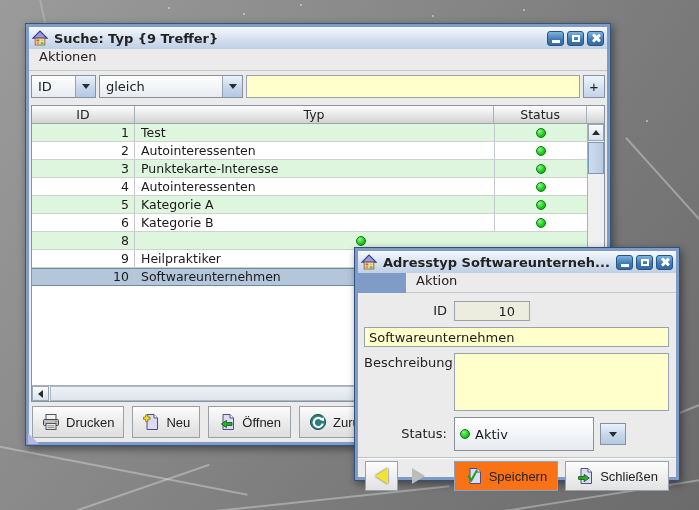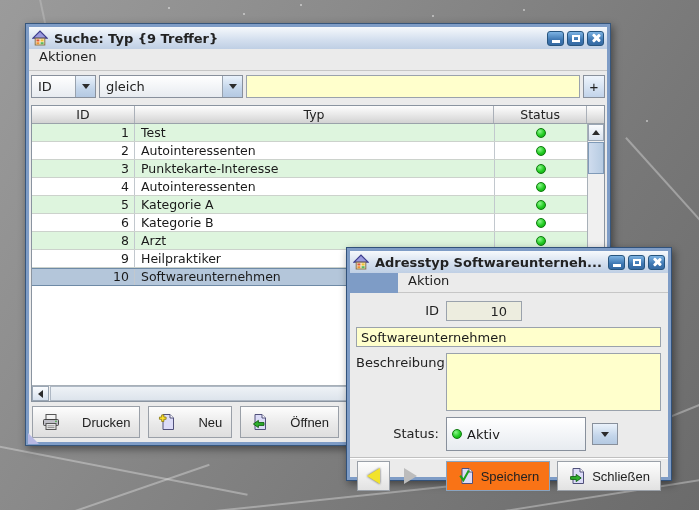--- a/index.html
+++ b/index.html
@@ -70,27 +70,27 @@
   .tri-up { width:0; height:0; border-left:4.5px solid transparent; border-right:4.5px solid transparent; border-bottom:5.5px solid #2b2b2b; }
   .vthumb { height:32px; margin-top:1px; border:1px solid #7f9ab8; background:linear-gradient(90deg,#cfdcee,#b6cbe2); }
   .hscroll { flex:0 0 16px; border-top:1px solid #a8b0b8; background:#f0f0f0; display:flex; }
   .hbtn { width:17px; flex:0 0 17px; height:100%; border:1px solid #9aa6b4; background:linear-gradient(#fafcfe,#d7e1ee);
     display:flex; align-items:center; justify-content:center; }
   .tri-left { width:0; height:0; border-top:4.5px solid transparent; border-bottom:4.5px solid transparent; border-right:5.5px solid #2b2b2b; }
   .tri-right { width:0; height:0; border-top:4.5px solid transparent; border-bottom:4.5px solid transparent; border-left:5.5px solid #2b2b2b; }
   .hthumb { flex:1; margin:0 1px; border:1px solid #aeb8c4; background:linear-gradient(#eef2f6,#dde4ec); }
 
   .toolbar { flex:0 0 40px; display:flex; align-items:center; gap:8px; padding:0 3px; position:relative; }
-  .tbtn { height:32px; display:flex; align-items:center; gap:22px; padding:0 9px;
+  .tbtn { height:32px; display:flex; align-items:center; gap:6px; padding:0 9px;
     border:1px solid #9aa0a8; background:linear-gradient(#fdfdfd,#eaeaea 55%,#dedede); font-size:13px; color:#222; white-space:nowrap; }
   .resize-grip { position:absolute; left:-1px; bottom:-2px; width:0; height:0;
     border-bottom:11px solid #b6b8e4; border-right:11px solid transparent; }
 
   
-  #dialog { left:346px; top:247px; width:326px; height:234px; z-index:2; border-color:#31517a; }
+  #dialog { left:354px; top:247px; width:326px; height:234px; z-index:2; border-color:#31517a; }
   #dialog .menubar { height:20px; flex:0 0 20px;margin-left:48px; }
   .form { flex:1; padding:8px 7px 0 6px; display:flex; flex-direction:column; }
   .frow { display:flex; align-items:center; margin-bottom:6px; }
   .frow.top { align-items:flex-start; }
   .flabel { width:90px; flex:0 0 90px; text-align:right; padding-right:7px; color:#222; line-height:20px; }
   .field-id { width:76px; height:20px; border:1px solid #9aa2ac; background:#ededdf; text-align:right;
     padding-right:14px; font:inherit; color:#222; outline:none; }
   .field-yellow { flex:1; height:20px; border:1px solid #9aa2ac; background:#ffffcc; padding:0 4px;
     font:inherit; color:#1a1a1a; outline:none; }
   .field-area { flex:1; height:58px; border:1px solid #9aa2ac; background:#ffffcc; resize:none; font:inherit; outline:none; }
@@ -226,21 +226,20 @@
             </div>
             <div class="row">
               <span class="cell cell-id">6</span>
               <span class="cell cell-typ">Kategorie B</span>
               <span class="cell cell-status">
                   <span class="status-dot"></span>
                 </span>
             </div>
             <div class="row green">
               <span class="cell cell-id">8</span>
-              <span class="cell cell-typ">Arzt</span>
               <span class="cell cell-status">
                   <span class="status-dot"></span>
                 </span>
             </div>
             <div class="row">
               <span class="cell cell-id">9</span>
               <span class="cell cell-typ">Heilpraktiker</span>
               <span class="cell cell-status">
                   <span class="status-dot"></span>
                 </span>

